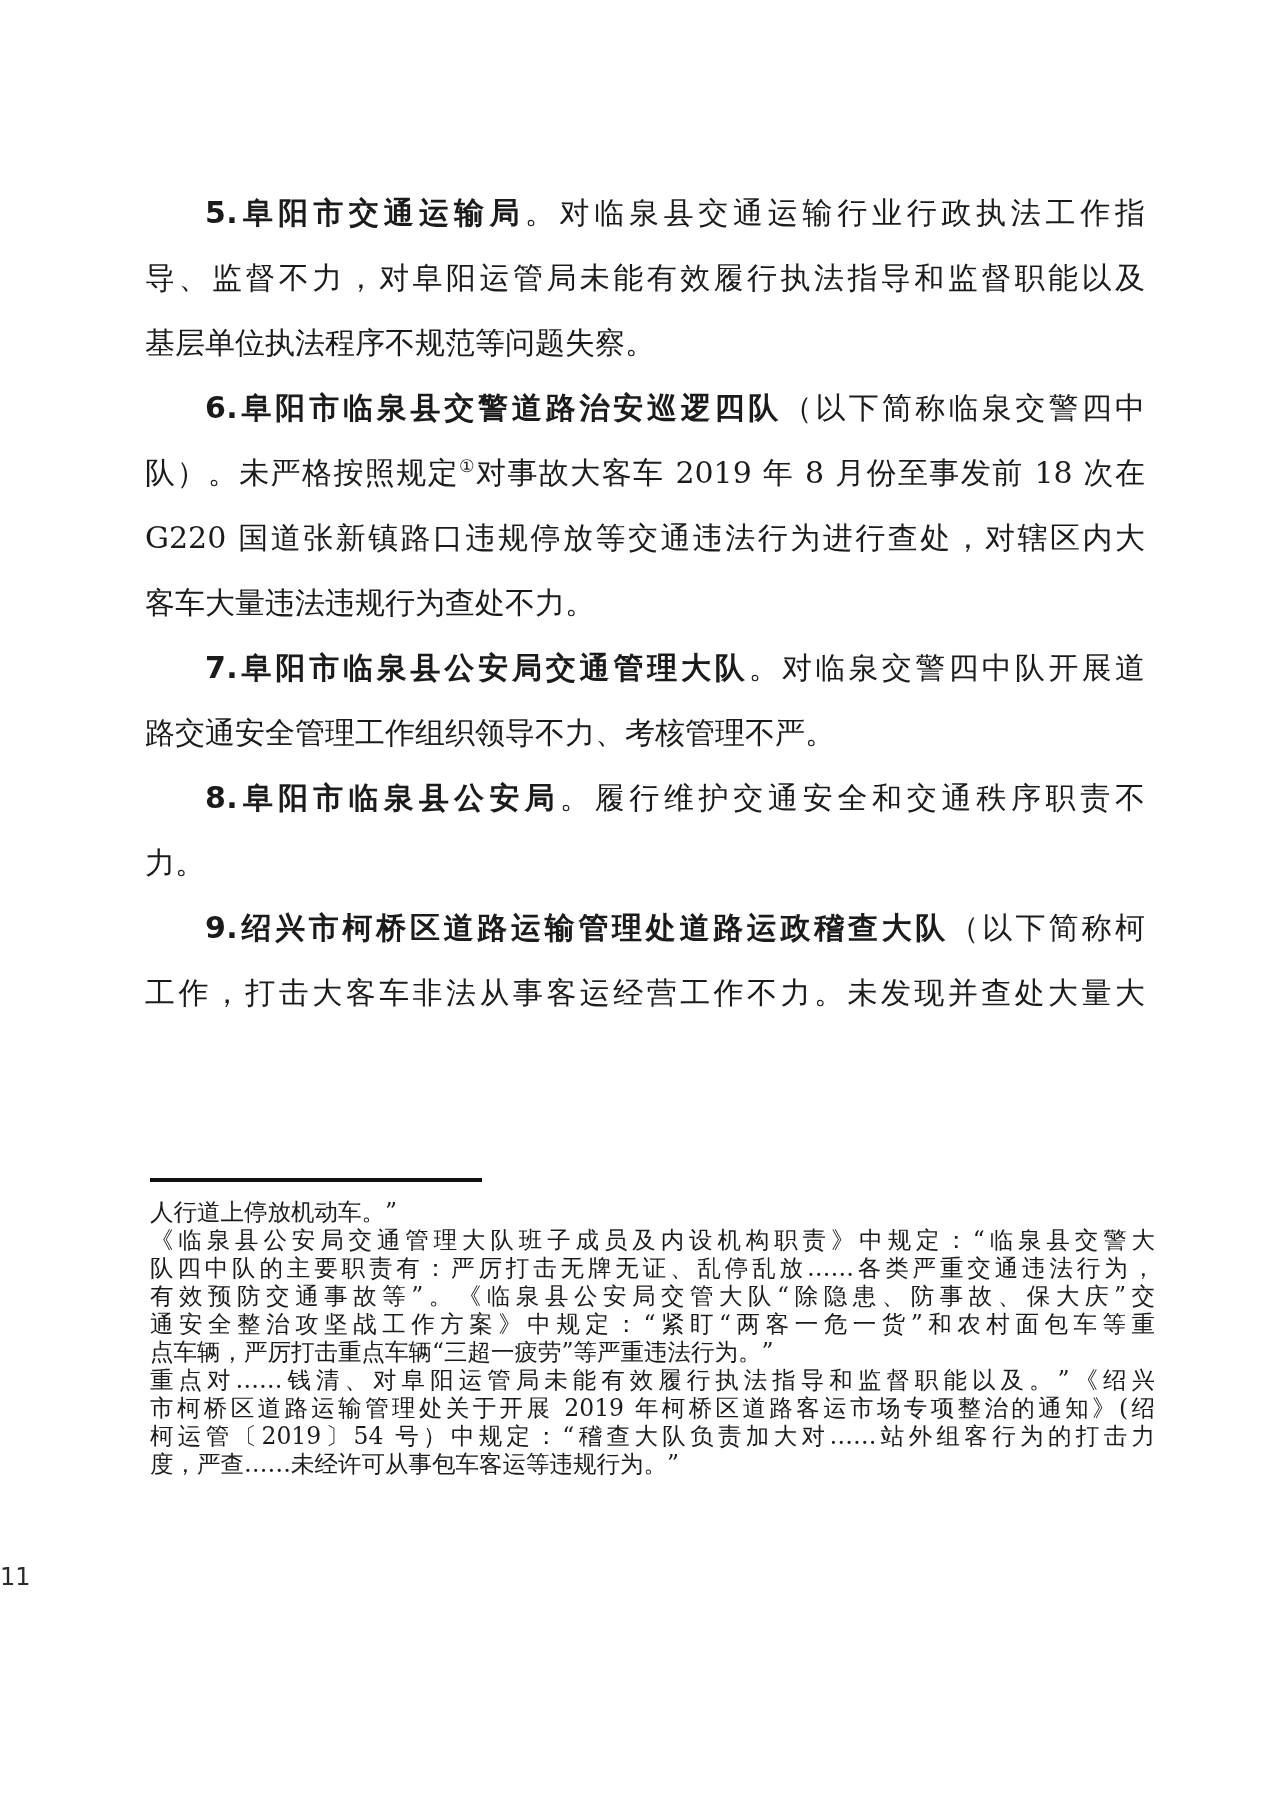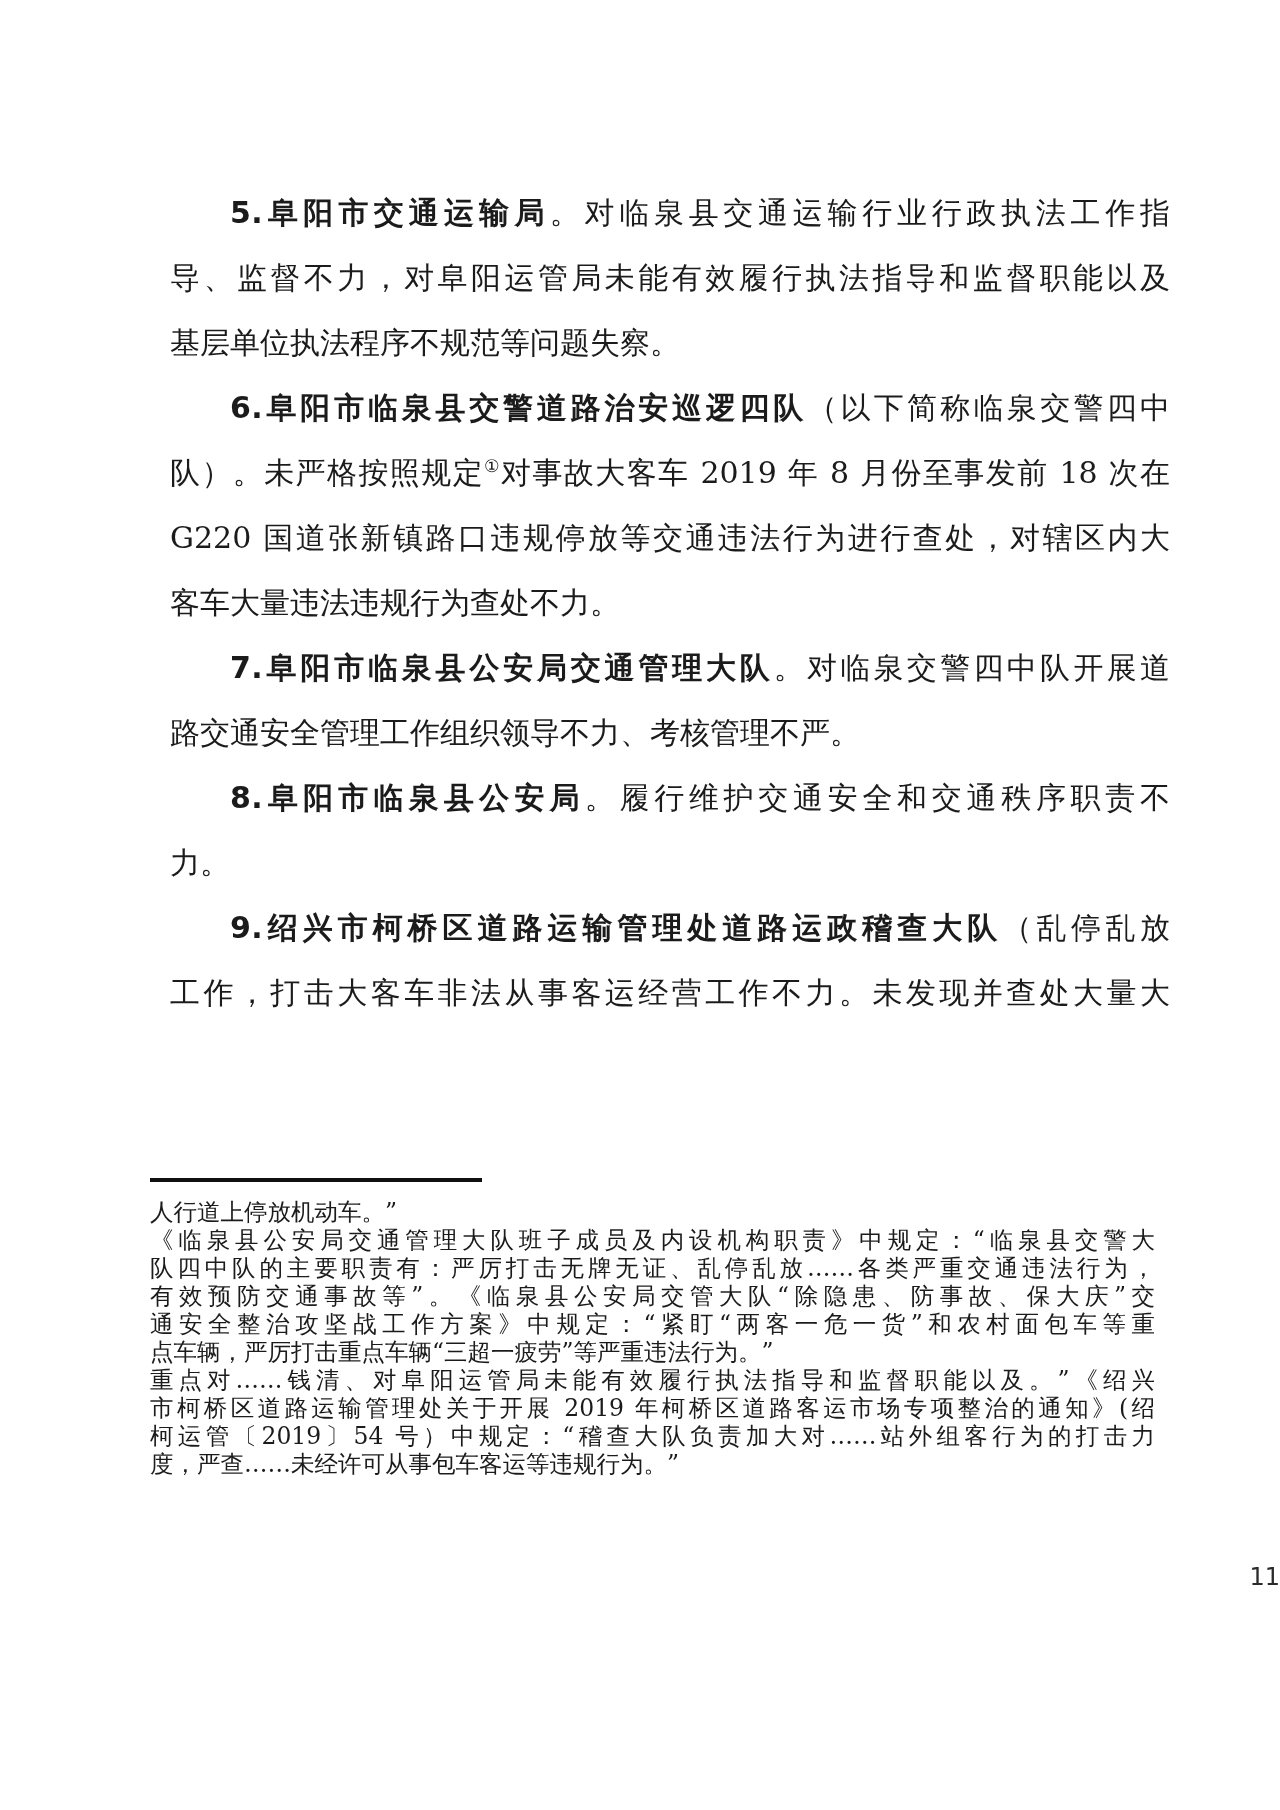--- a/index.html
+++ b/index.html
@@ -10,21 +10,20 @@
     background: #ffffff;
     font-family: "DejaVu Serif", "Liberation Serif", serif;
     color: #1b1b1b;
     overflow: hidden;
   }
   .body-text {
     position: absolute;
     left: 145px;
     top: 180px;
     width: 1000px;
-    margin-left: 25px;
   }
   .body-text .line {
     font-size: 30px;
     line-height: 65px;
     height: 65px;
     text-align: justify;
     text-align-last: justify;
   }
   .body-text .line.last {
     text-align-last: left;
@@ -64,21 +63,21 @@
     text-align-last: justify;
   }
   .footnotes .line.last {
     text-align-last: left;
   }
   .page-number {
     position: absolute;
     left: 0;
     top: 1563px;
     width: 100%;
-    text-align: right;
+    text-align: left;
     font-size: 24px;
     font-family: "DejaVu Sans", "Liberation Sans", sans-serif;
     color: #2a2a2a;
   }
 </style>
 </head>
 <body>
 
 <div class="page">
   <div class="body-text" id="body-lines">
@@ -86,21 +85,21 @@
       <div class="line"><span>导、监督不力，对阜阳运管局未能有效履行执法指导和监督职能以及</span></div>
       <div class="line last"><span>基层单位执法程序不规范等问题失察。</span></div>
       <div class="line indent"><span class="seg-bold">6.阜阳市临泉县交警道路治安巡逻四队</span><span>（以下简称临泉交警四中</span></div>
       <div class="line"><span>队）。未严格按照规定</span><span class="seg-sup">①</span><span>对事故大客车 2019 年 8 月份至事发前 18 次在</span></div>
       <div class="line"><span>G220 国道张新镇路口违规停放等交通违法行为进行查处，对辖区内大</span></div>
       <div class="line last"><span>客车大量违法违规行为查处不力。</span></div>
       <div class="line indent"><span class="seg-bold">7.阜阳市临泉县公安局交通管理大队</span><span>。对临泉交警四中队开展道</span></div>
       <div class="line last"><span>路交通安全管理工作组织领导不力、考核管理不严。</span></div>
       <div class="line indent"><span class="seg-bold">8.阜阳市临泉县公安局</span><span>。履行维护交通安全和交通秩序职责不</span></div>
       <div class="line last"><span>力。</span></div>
-      <div class="line indent"><span class="seg-bold">9.绍兴市柯桥区道路运输管理处道路运政稽查大队</span><span>（乱停乱放</span></div>
+      <div class="line indent"><span class="seg-bold">9.绍兴市柯桥区道路运输管理处道路运政稽查大队</span><span>（以下简称柯</span></div>
       <div class="line"><span>工作，打击大客车非法从事客运经营工作不力。未发现并查处大量大</span></div>
     </div>
   <div class="footnote-separator"></div>
   <div class="footnotes" id="footnote-lines">
       <div class="line last">人行道上停放机动车。”</div>
       <div class="line">《临泉县公安局交通管理大队班子成员及内设机构职责》中规定：“临泉县交警大</div>
       <div class="line">队四中队的主要职责有：严厉打击无牌无证、乱停乱放……各类严重交通违法行为，</div>
       <div class="line">有效预防交通事故等”。《临泉县公安局交管大队“除隐患、防事故、保大庆”交</div>
       <div class="line">通安全整治攻坚战工作方案》中规定：“紧盯“两客一危一货”和农村面包车等重</div>
       <div class="line last">点车辆，严厉打击重点车辆“三超一疲劳”等严重违法行为。”</div>

